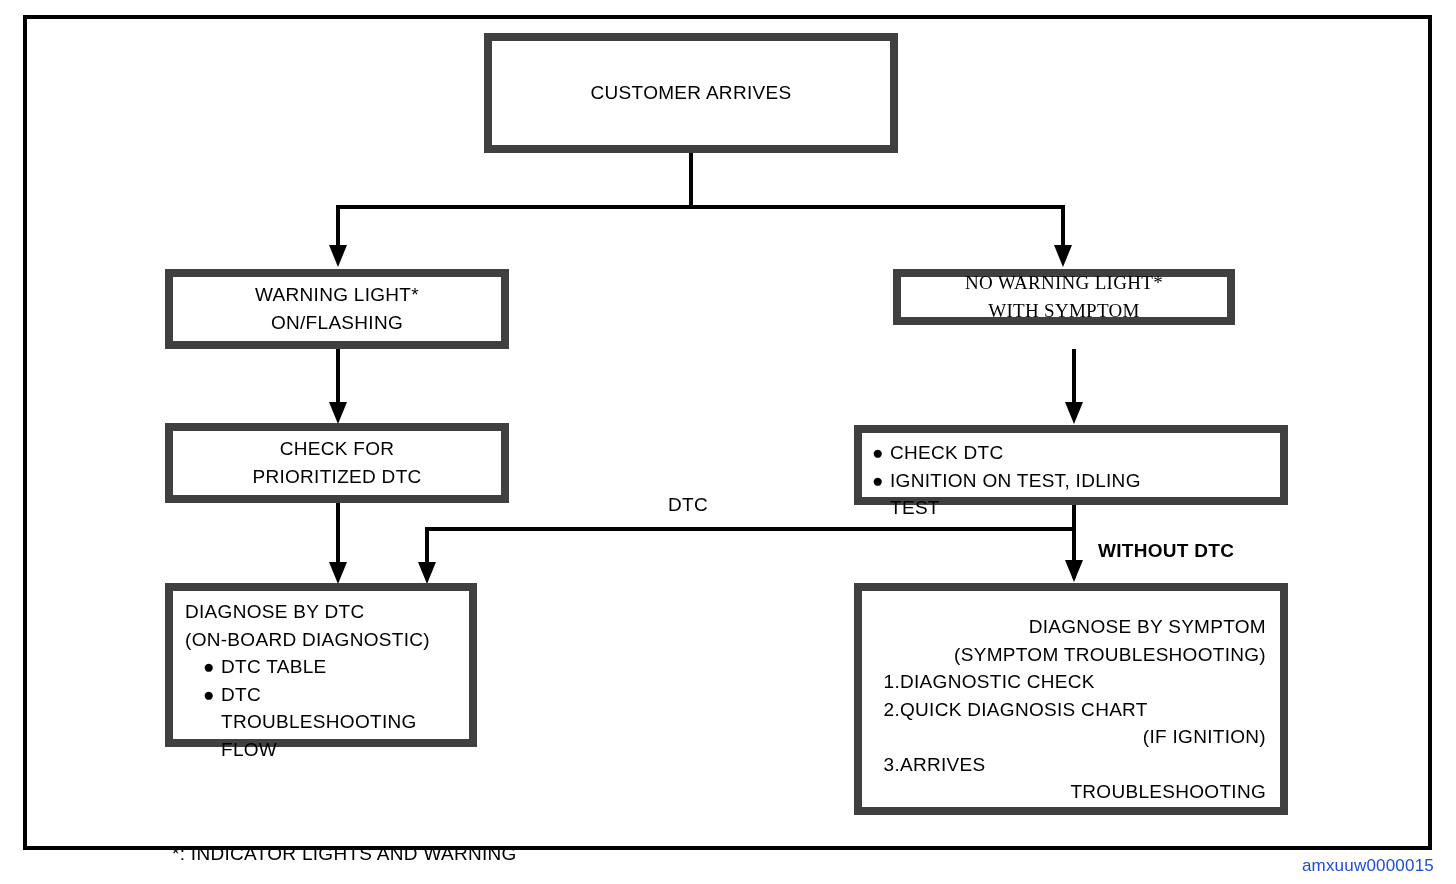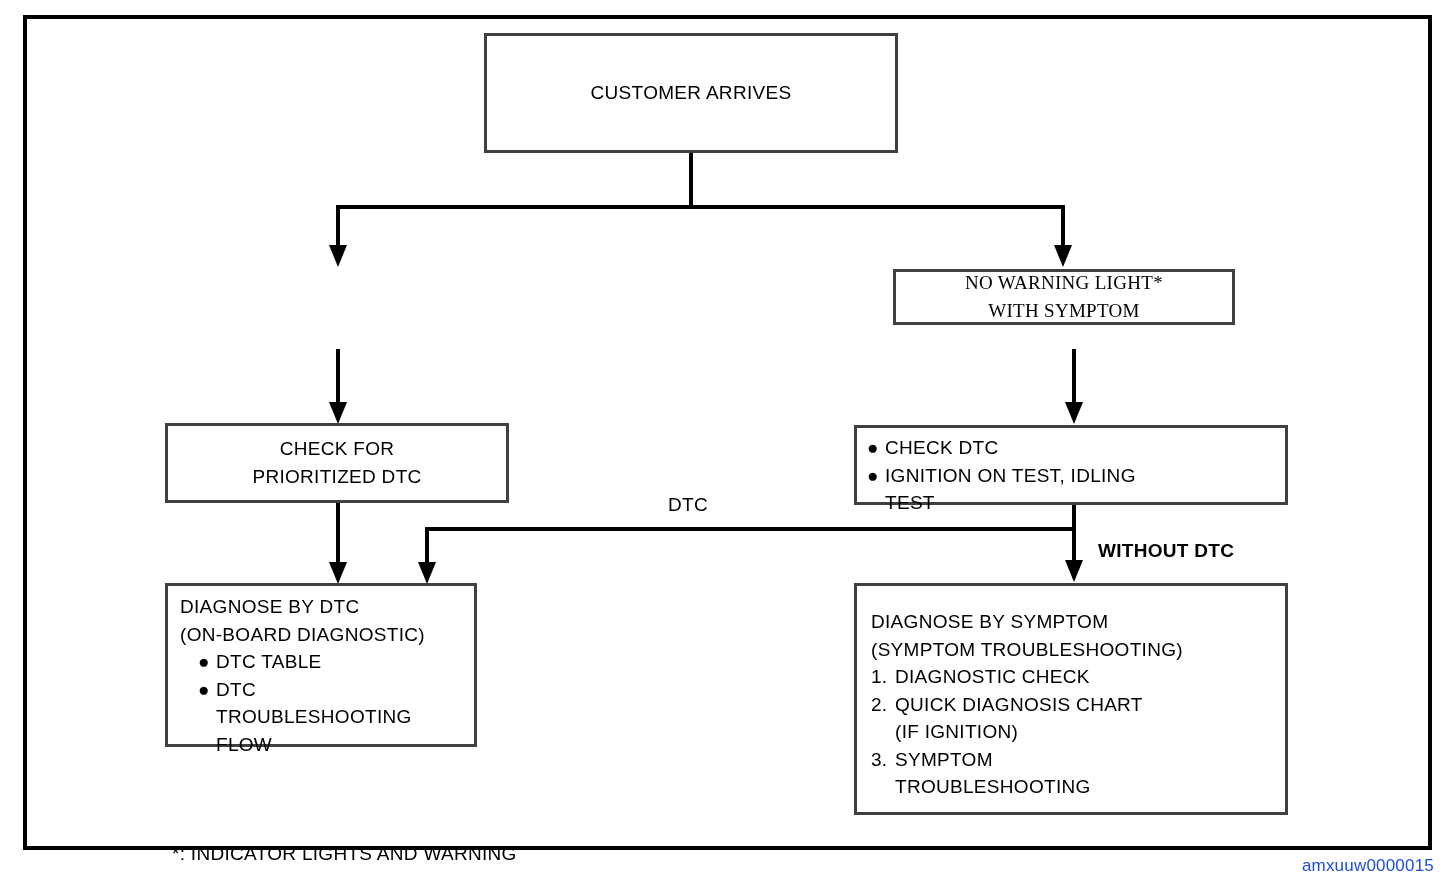--- a/index.html
+++ b/index.html
@@ -21,21 +21,21 @@
     position: absolute;
     left: 23px;
     top: 15px;
     width: 1409px;
     height: 835px;
     border: 4px solid #000000;
     box-sizing: border-box;
   }
   .box {
     position: absolute;
-    border: 3px solid #404040;
+    border: 8px solid #404040;
     box-sizing: border-box;
     background: #ffffff;
     font-size: 19px;
     letter-spacing: 0.3px;
     color: #000000;
     line-height: 1.45;
   }
   .box.centered {
     display: flex;
     align-items: center;
@@ -125,20 +125,26 @@
     <span>CUSTOMER ARRIVES</span>
   </div>
 
   <div class="vline" style="left:689px; top:153px; height:56px;"></div>
   <div class="hline" style="left:336px; top:205px; width:729px;"></div>
   <div class="vline" style="left:336px; top:205px; height:42px;"></div>
   <div class="arrowhead" style="left:329px; top:245px;"></div>
   <div class="vline" style="left:1061px; top:205px; height:42px;"></div>
   <div class="arrowhead" style="left:1054px; top:245px;"></div>
 
+  <div class="box centered" style="left:165px; top:269px; width:344px; height:80px;">
+    <div class="pad">
+      <div>WARNING LIGHT*</div>
+      <div>ON/FLASHING</div>
+    </div>
+  </div>
 
   <div class="box centered" style="left:893px; top:269px; width:342px; height:56px;font-family:Liberation Serif, serif;">
     <div class="pad">
       <div>NO WARNING LIGHT*</div>
       <div>WITH SYMPTOM</div>
     </div>
   </div>
 
   <div class="vline" style="left:336px; top:349px; height:56px;"></div>
   <div class="arrowhead" style="left:329px; top:402px;"></div>
@@ -191,38 +197,38 @@
       <div class="bullet-row" style="padding-left:18px;">
         <span class="bullet-dot">●</span>
         <span>DTC</span>
       </div>
       <div style="padding-left:36px;">TROUBLESHOOTING</div>
       <div style="padding-left:36px;">FLOW</div>
     </div>
   </div>
 
   <div class="box left-align" style="left:854px; top:583px; width:434px; height:232px;">
-    <div class="pad" style="padding:22px 14px;">
+    <div class="pad" style="padding:22px 14px;text-align:right;">
       <div>DIAGNOSE BY SYMPTOM</div>
       <div>(SYMPTOM TROUBLESHOOTING)</div>
 
       <div class="num-row">
         <span class="num-label">1.</span>
         <span>DIAGNOSTIC CHECK</span>
       </div>
 
       <div class="num-row">
         <span class="num-label">2.</span>
         <span>QUICK DIAGNOSIS CHART</span>
       </div>
       <div class="indent-line">(IF IGNITION)</div>
 
       <div class="num-row">
         <span class="num-label">3.</span>
-        <span>SYMPTOM</span>
+        <span>ARRIVES</span>
       </div>
       <div class="indent-line">TROUBLESHOOTING</div>
     </div>
   </div>
 
   <div class="footnote" style="left:172px; top:783px;">
     <div>*: INDICATOR LIGHTS AND WARNING</div>
     
   </div>
 

